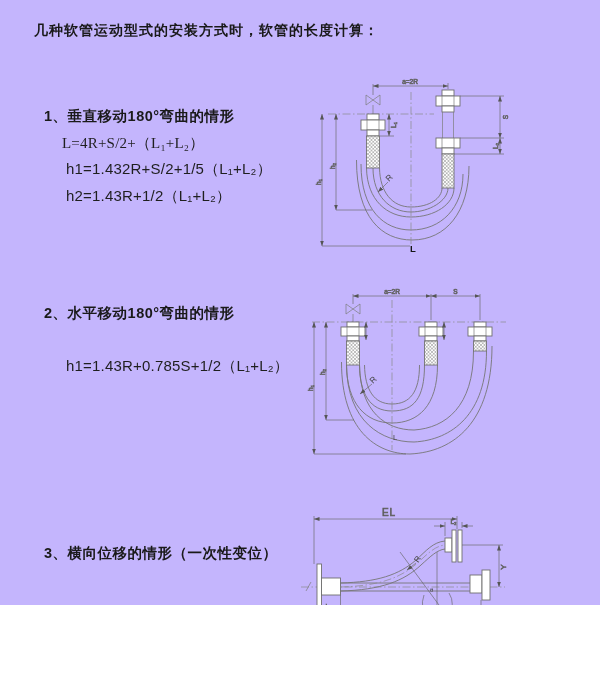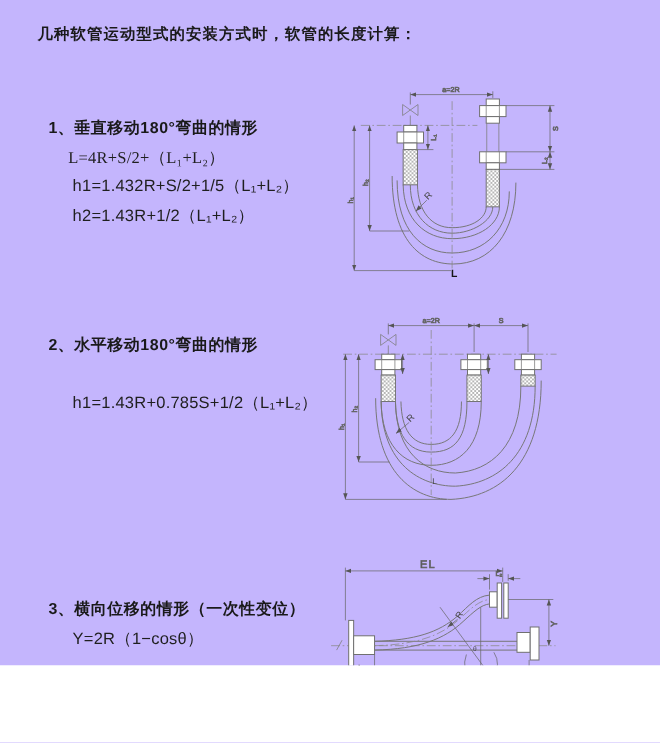--- a/index.html
+++ b/index.html
@@ -28,21 +28,20 @@
 
   <div class="abs heading" style="left:44px;top:107px;">1、垂直移动180°弯曲的情形</div>
   <div class="abs formula" style="left:62px;top:134px;font-family:Liberation Serif, serif;">L=4R+S/2+（L₁+L₂）</div>
   <div class="abs formula" style="left:66px;top:160px;">h1=1.432R+S/2+1/5（L₁+L₂）</div>
   <div class="abs formula" style="left:66px;top:187px;">h2=1.43R+1/2（L₁+L₂）</div>
 
   <div class="abs heading" style="left:44px;top:304px;">2、水平移动180°弯曲的情形</div>
   <div class="abs formula" style="left:66px;top:357px;text-align:center;">h1=1.43R+0.785S+1/2（L₁+L₂）</div>
 
   <div class="abs heading" style="left:44px;top:544px;">3、横向位移的情形（一次性变位）</div>
-  <div class="abs formula" style="left:66px;top:571px;">Y=2R（1−cosθ）</div>
 
   <svg style="left:312px;top:70px;" width="245" height="192" viewBox="0 0 245 192">
     <defs>
       <pattern id="braid1" width="3.5" height="3.5" patternUnits="userSpaceOnUse">
         <path d="M0,3.5 L3.5,0 M0,0 L3.5,3.5" stroke="#8a8a8a" stroke-width="0.55"></path>
       </pattern>
       <marker id="ar1" markerWidth="7" markerHeight="6" refX="5.5" refY="2.5" orient="auto-start-reverse" markerUnits="userSpaceOnUse">
         <path d="M0,0.5 L5.5,2.5 L0,4.5 Z" fill="#555"></path>
       </marker>
     </defs>

